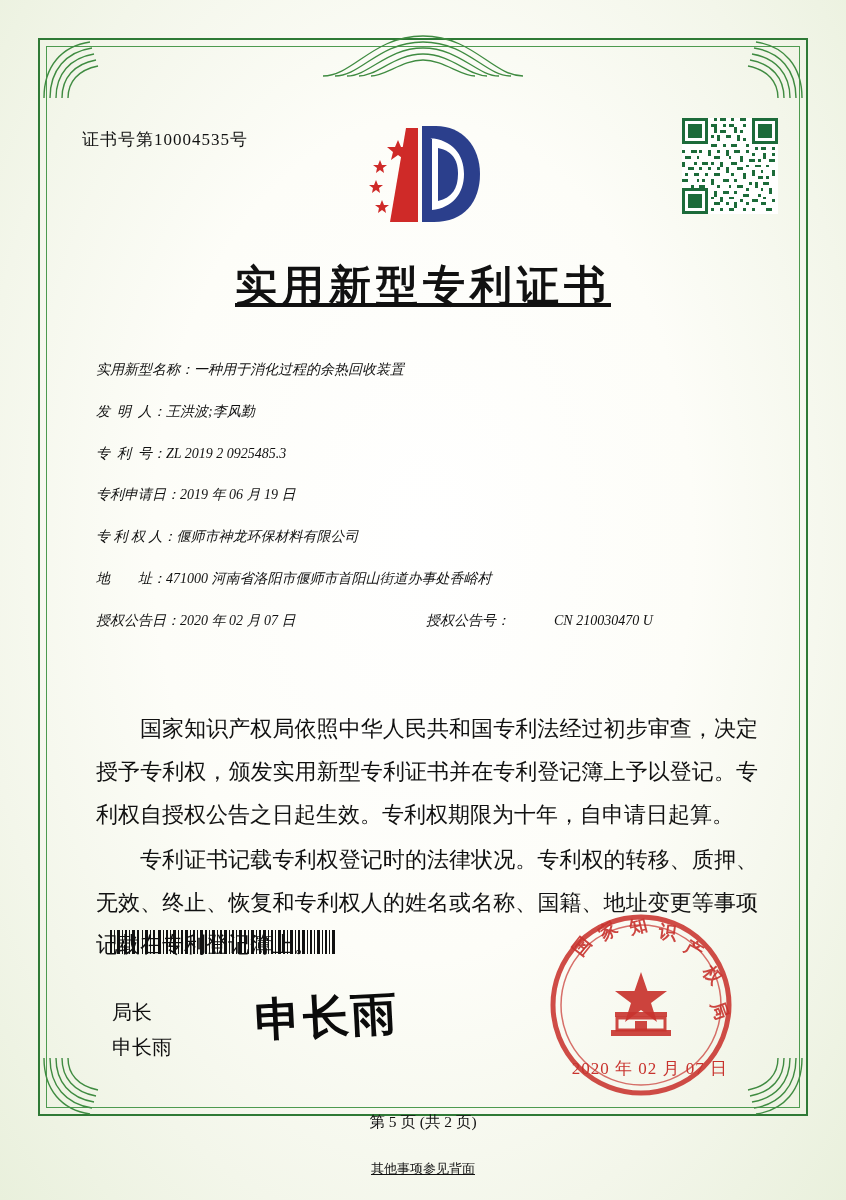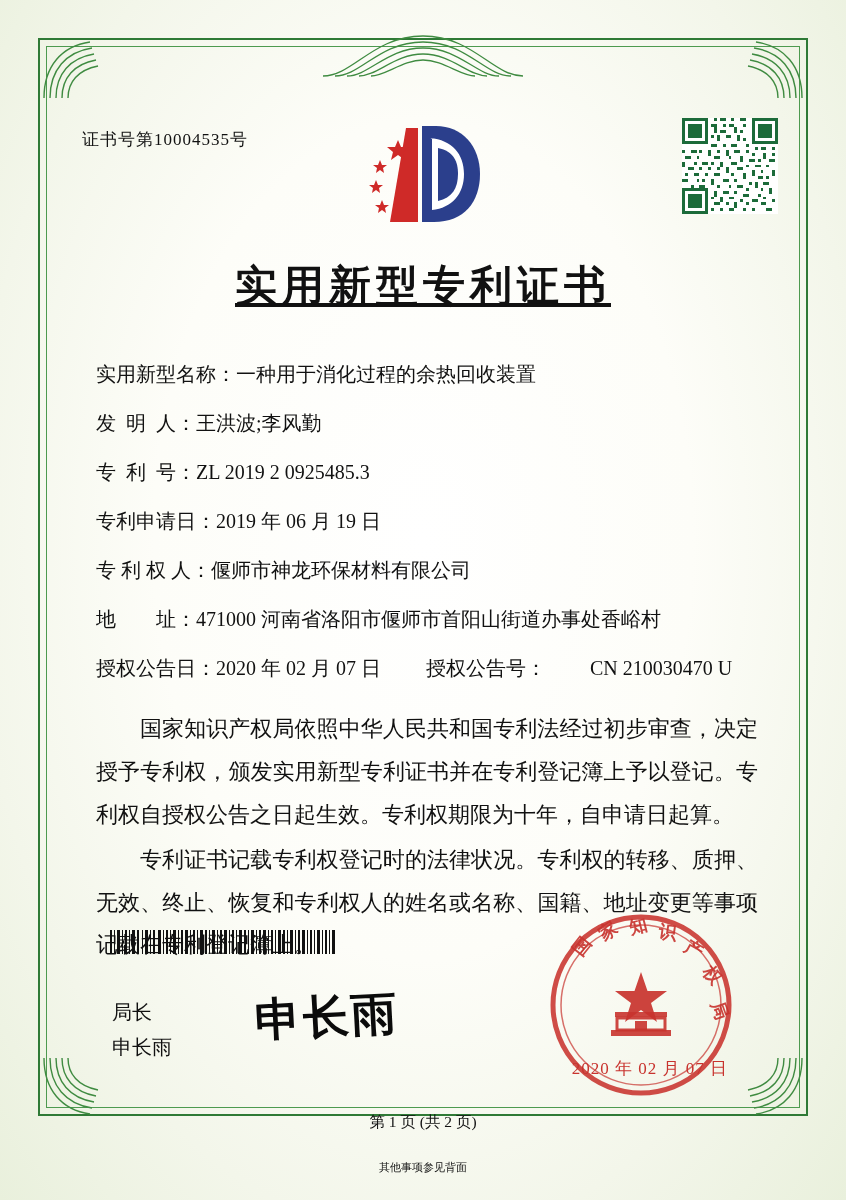--- a/index.html
+++ b/index.html
@@ -97,22 +97,23 @@
   .fields {
     position: absolute;
     left: 96px;
     top: 362px;
     width: 660px;
   }
   .field-row {
     display: flex;
     align-items: flex-start;
     margin-bottom: 25px;
-    font-size: 20px;
+    font-size: 14px;
     line-height: 1.2;
+    font-style: italic;
   }
   .field-label {
     flex: 0 0 auto;
     white-space: pre;
     color: #111;
   }
   .field-value {
     flex: 1 1 auto;
     color: #111;
   }
@@ -202,22 +203,23 @@
     top: 1112px;
     text-align: center;
     font-size: 15.5px;
     color: #111;
   }
   .footer-note {
     position: absolute;
     left: 0; right: 0;
     top: 1160px;
     text-align: center;
-    font-size: 11px;
-    color: #111;
+    font-size: 13px;
+    color: #111;
+    text-decoration: underline;
   }
 </style>
 </head>
 <body>
 
 <div class="page">
 
   <div class="frame-outer"></div>
   <div class="frame-inner"></div>
 
@@ -542,16 +544,16 @@
     <g transform="translate(93,100)">
       <polygon fill="#c8332e" opacity="0.92" points="0,-40 6.5,-21 26,-21 10,-9 16,10 0,-2 -16,10 -10,-9 -26,-21 -6.5,-21"></polygon>
       <rect x="-30" y="18" width="60" height="6" fill="#c8332e" opacity="0.9"></rect>
       <rect x="-24" y="6" width="48" height="12" fill="none" stroke="#c8332e" stroke-width="3" opacity="0.9"></rect>
       <rect x="-26" y="0" width="52" height="5" fill="#c8332e" opacity="0.9"></rect>
       <rect x="-6" y="9" width="12" height="9" fill="#c8332e" opacity="0.9"></rect>
     </g>
   </svg>
   <div class="seal-date">2020 年 02 月 07 日</div>
 
-  <div class="page-num">第 1 页 (共 2 页)</div>
+  <div class="page-num">第 5 页 (共 2 页)</div>
   <div class="footer-note">其他事项参见背面</div>
 
 </div>
 
 </body></html>

